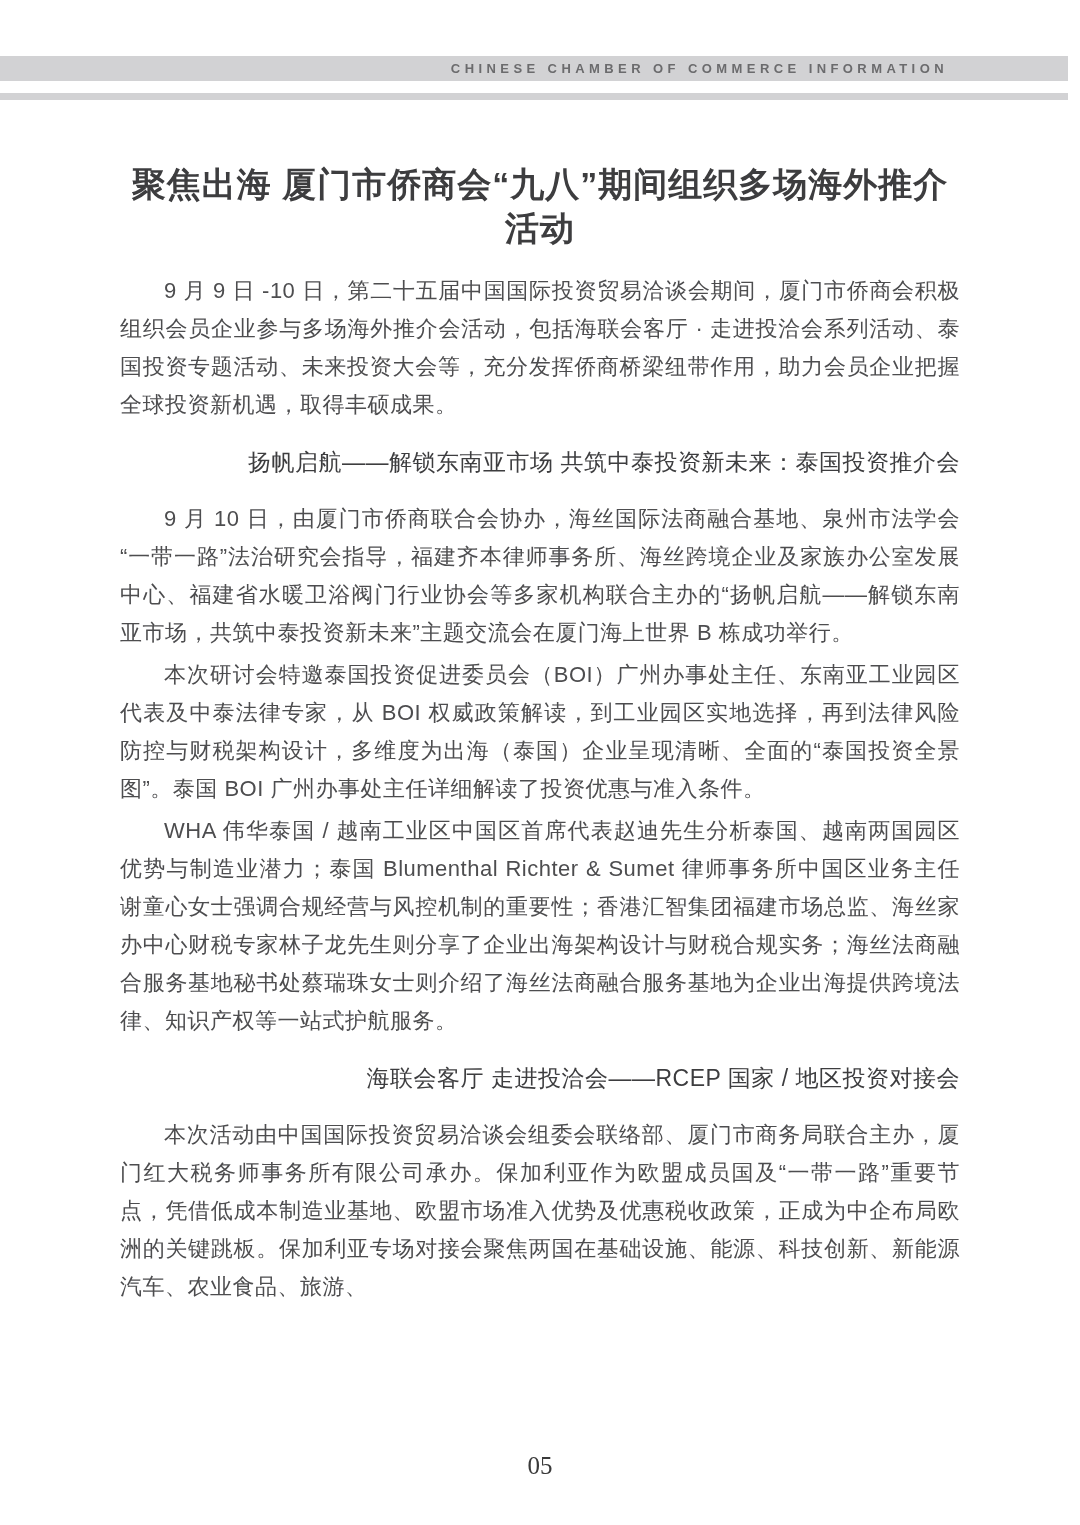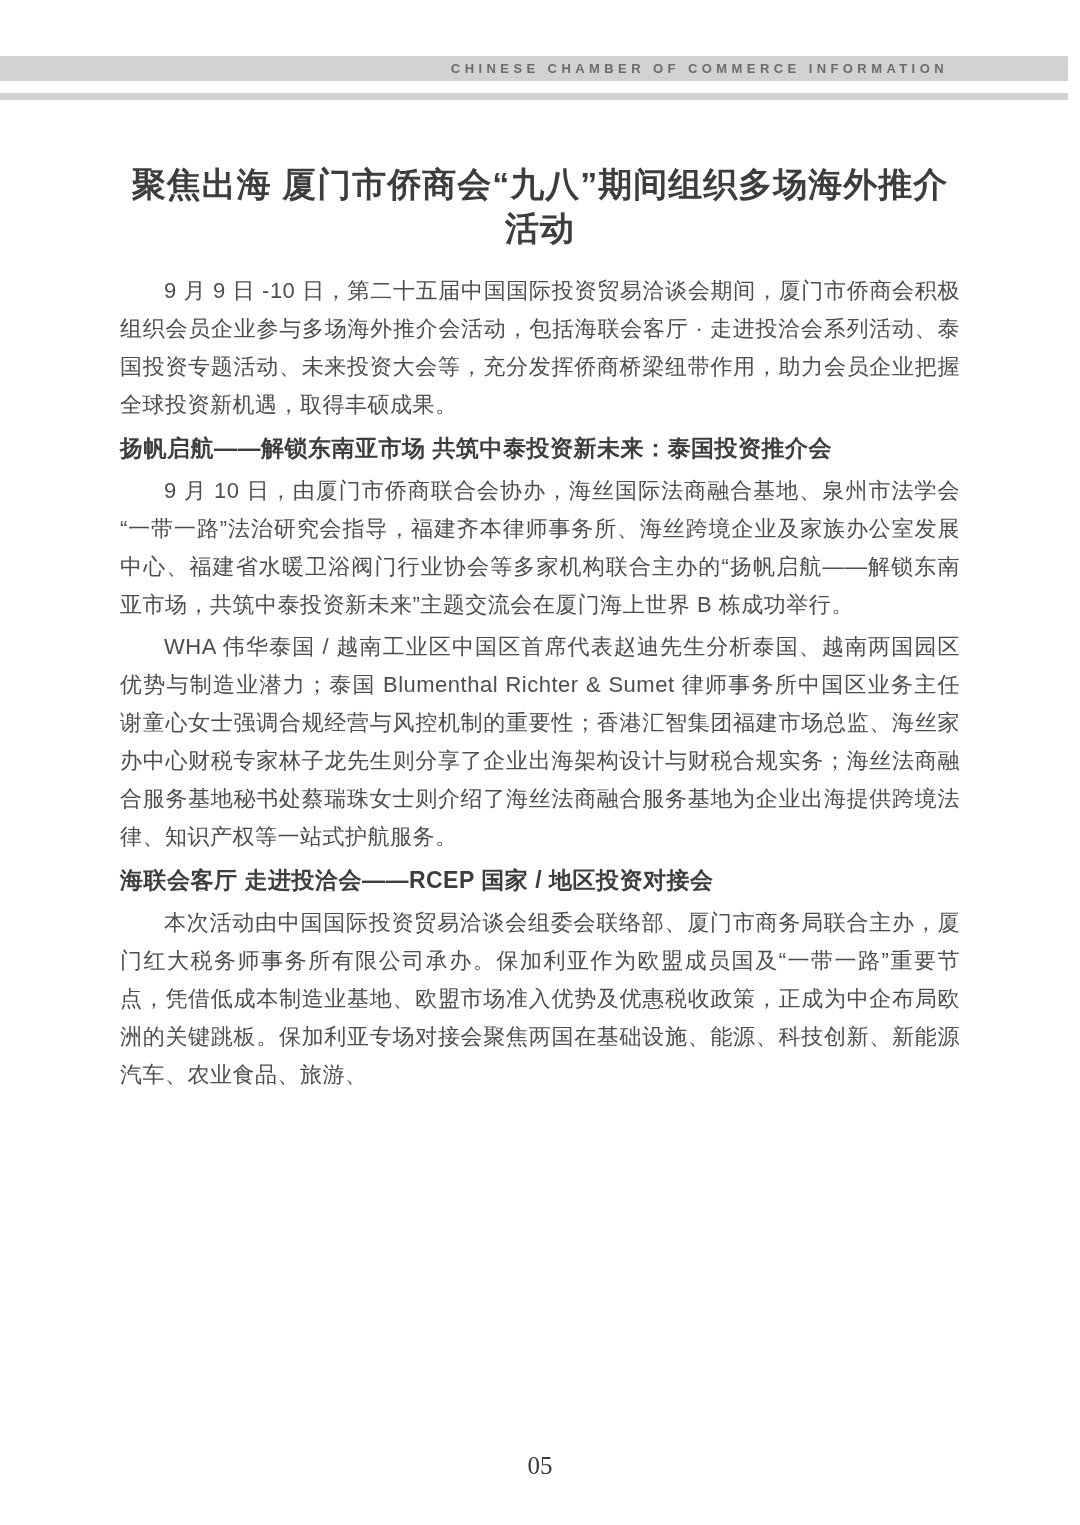--- a/index.html
+++ b/index.html
@@ -64,26 +64,26 @@
     margin: 4px 0;
     font-size: 22px;
     line-height: 38px;
     color: #4d4d4f;
     text-align: justify;
     text-justify: inter-ideograph;
     text-indent: 2em;
     letter-spacing: 0.5px;
   }
   .section-heading {
-    margin: 5px 0;
+    margin: 19px 0;
     font-size: 23px;
     line-height: 38px;
-    font-weight: bold;
+    font-weight: normal;
     color: #3d3d3f;
-    text-align: left;
+    text-align: right;
     letter-spacing: 0.5px;
   }
   
   .page-number {
     position: absolute;
     top: 1452px;
     left: 0;
     width: 1080px;
     text-align: center;
     font-family: "Liberation Serif", serif;
@@ -105,20 +105,21 @@
 
   <article class="article">
     <h1 class="article-title">聚焦出海 厦门市侨商会“九八”期间组织多场海外推介活动</h1>
 
     <p class="body-para">9 月 9 日 -10 日，第二十五届中国国际投资贸易洽谈会期间，厦门市侨商会积极组织会员企业参与多场海外推介会活动，包括海联会客厅 · 走进投洽会系列活动、泰国投资专题活动、未来投资大会等，充分发挥侨商桥梁纽带作用，助力会员企业把握全球投资新机遇，取得丰硕成果。</p>
 
     <h2 class="section-heading">扬帆启航——解锁东南亚市场 共筑中泰投资新未来：泰国投资推介会</h2>
 
     <p class="body-para">9 月 10 日，由厦门市侨商联合会协办，海丝国际法商融合基地、泉州市法学会“一带一路”法治研究会指导，福建齐本律师事务所、海丝跨境企业及家族办公室发展中心、福建省水暖卫浴阀门行业协会等多家机构联合主办的“扬帆启航——解锁东南亚市场，共筑中泰投资新未来”主题交流会在厦门海上世界 B 栋成功举行。</p>
 
+    <p class="body-para">本次研讨会特邀泰国投资促进委员会（BOI）广州办事处主任、东南亚工业园区代表及中泰法律专家，从 BOI 权威政策解读，到工业园区实地选择，再到法律风险防控与财税架构设计，多维度为出海（泰国）企业呈现清晰、全面的“泰国投资全景图”。泰国 BOI 广州办事处主任详细解读了投资优惠与准入条件。</p>
 
     <p class="body-para">WHA 伟华泰国 / 越南工业区中国区首席代表赵迪先生分析泰国、越南两国园区优势与制造业潜力；泰国 Blumenthal Richter &amp; Sumet 律师事务所中国区业务主任谢童心女士强调合规经营与风控机制的重要性；香港汇智集团福建市场总监、海丝家办中心财税专家林子龙先生则分享了企业出海架构设计与财税合规实务；海丝法商融合服务基地秘书处蔡瑞珠女士则介绍了海丝法商融合服务基地为企业出海提供跨境法律、知识产权等一站式护航服务。</p>
 
     <h2 class="section-heading">海联会客厅 走进投洽会——RCEP 国家 / 地区投资对接会</h2>
 
 
 
     <p class="body-para">本次活动由中国国际投资贸易洽谈会组委会联络部、厦门市商务局联合主办，厦门红大税务师事务所有限公司承办。保加利亚作为欧盟成员国及“一带一路”重要节点，凭借低成本制造业基地、欧盟市场准入优势及优惠税收政策，正成为中企布局欧洲的关键跳板。保加利亚专场对接会聚焦两国在基础设施、能源、科技创新、新能源汽车、农业食品、旅游、</p>
   </article>
 

